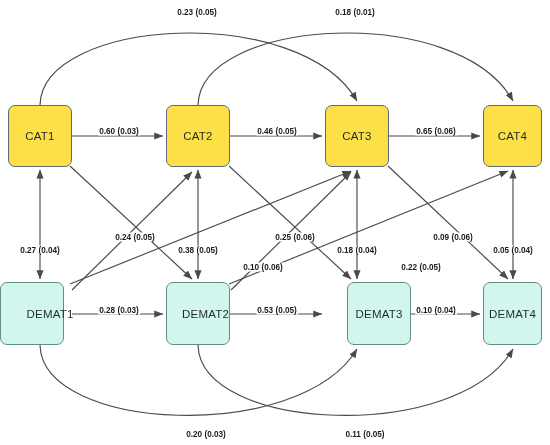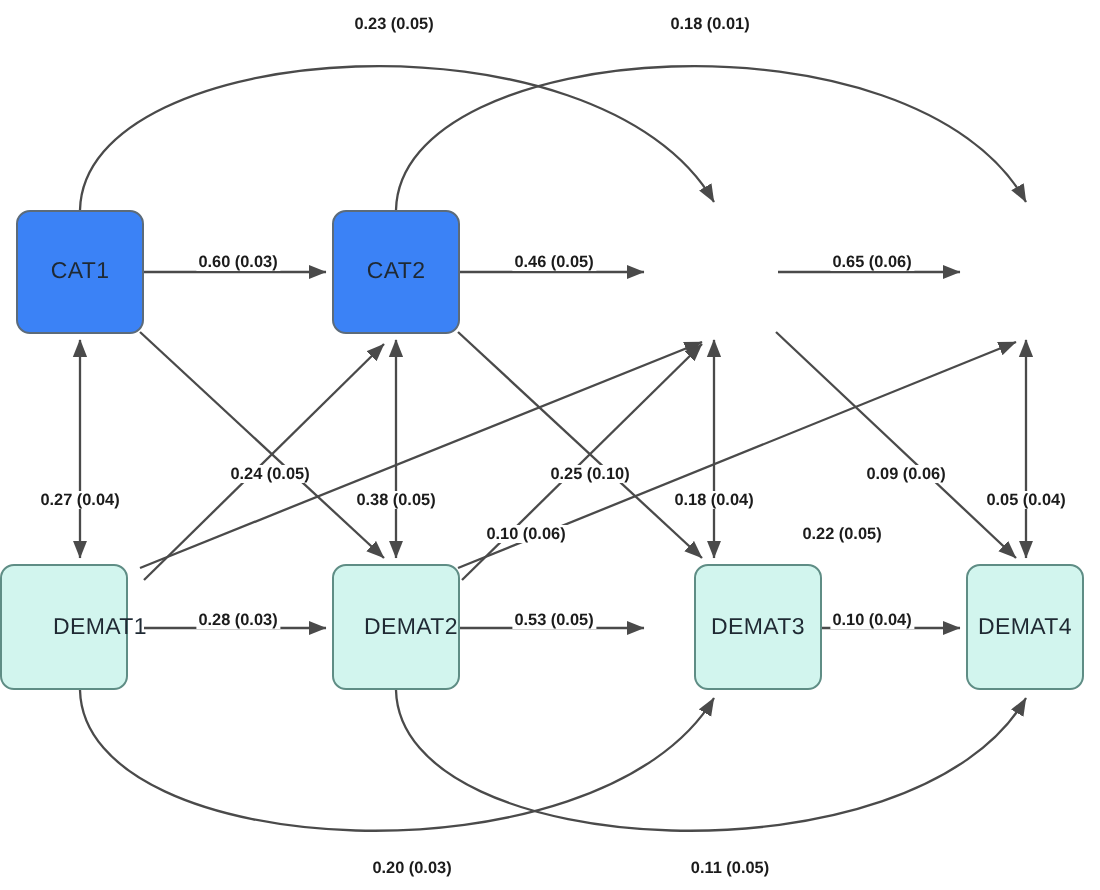--- a/index.html
+++ b/index.html
@@ -3,21 +3,21 @@
 <meta charset="utf-8">
 <style>
   html,body{margin:0;padding:0;background:#ffffff;}
   body{width:550px;height:445px;overflow:hidden;
        font-family:"Liberation Sans","DejaVu Sans",sans-serif;}
   #diagram-root{position:relative;width:550px;height:445px;background:#fff;}
   svg.layer{position:absolute;left:0;top:0;width:550px;height:445px;}
   .node-box{position:absolute;box-sizing:border-box;border-radius:7px;
             display:flex;align-items:center;justify-content:center;
             font-size:11.5px;color:#1f2933;letter-spacing:.2px;}
-  .cat-box{background:#3b82f6;border:1.4px solid #5c6b7a;}
+  .cat-box{background:#fde047;border:1.4px solid #5c6b7a;}
   .demat-box{background:#d2f5ee;border:1.4px solid #5f8d85;}
   .edge-label{position:absolute;font-size:8.2px;font-weight:bold;color:#1b1b1b;
               white-space:nowrap;background:#ffffff;padding:0 1px;line-height:9px;}
   .lbl-c{transform:translate(-50%,-50%);}
 </style>
 </head>
 <body>
 
 <div id="diagram-root">
 
@@ -61,20 +61,26 @@
       <line x1="231" y1="290" x2="351" y2="172" marker-end="url(#ah)"></line>
     </g>
   </svg>
 
   <div class="node-box cat-box" style="left:8px;top:105px;width:64px;height:62px;">
     <span>CAT1</span>
   </div>
   <div class="node-box cat-box" style="left:166px;top:105px;width:64px;height:62px;">
     <span>CAT2</span>
   </div>
+  <div class="node-box cat-box" style="left:325px;top:105px;width:64px;height:62px;">
+    <span>CAT3</span>
+  </div>
+  <div class="node-box cat-box" style="left:483px;top:105px;width:59px;height:62px;">
+    <span>CAT4</span>
+  </div>
   <div class="node-box demat-box" style="left:0;top:282px;width:64px;height:63px;padding-left:36px;">
     <span>DEMAT1</span>
   </div>
   <div class="node-box demat-box" style="left:166px;top:282px;width:64px;height:63px;justify-content:flex-end;">
     <span>DEMAT2</span>
   </div>
   <div class="node-box demat-box" style="left:325px;top:282px;width:64px;height:63px;margin-left:22px;">
     <span>DEMAT3</span>
   </div>
   <div class="node-box demat-box" style="left:483px;top:282px;width:59px;height:63px;text-align:right;">
@@ -89,18 +95,18 @@
   <div class="edge-label lbl-c" style="left:436px;top:310px;">0.10 (0.04)</div>
   <div class="edge-label lbl-c" style="left:197px;top:12px;">0.23 (0.05)</div>
   <div class="edge-label lbl-c" style="left:355px;top:12px;">0.18 (0.01)</div>
   <div class="edge-label lbl-c" style="left:206px;top:434px;">0.20 (0.03)</div>
   <div class="edge-label lbl-c" style="left:365px;top:434px;">0.11 (0.05)</div>
   <div class="edge-label lbl-c" style="left:40px;top:250px;">0.27 (0.04)</div>
   <div class="edge-label lbl-c" style="left:198px;top:250px;">0.38 (0.05)</div>
   <div class="edge-label lbl-c" style="left:357px;top:250px;">0.18 (0.04)</div>
   <div class="edge-label lbl-c" style="left:513px;top:250px;">0.05 (0.04)</div>
   <div class="edge-label lbl-c" style="left:135px;top:237px;">0.24 (0.05)</div>
-  <div class="edge-label lbl-c" style="left:295px;top:237px;">0.25 (0.10)</div>
+  <div class="edge-label lbl-c" style="left:295px;top:237px;">0.25 (0.06)</div>
   <div class="edge-label lbl-c" style="left:453px;top:237px;">0.09 (0.06)</div>
   <div class="edge-label lbl-c" style="left:263px;top:267px;text-align:center;">0.10 (0.06)</div>
   <div class="edge-label lbl-c" style="left:421px;top:267px;">0.22 (0.05)</div>
 
 </div>
 
 </body></html>

